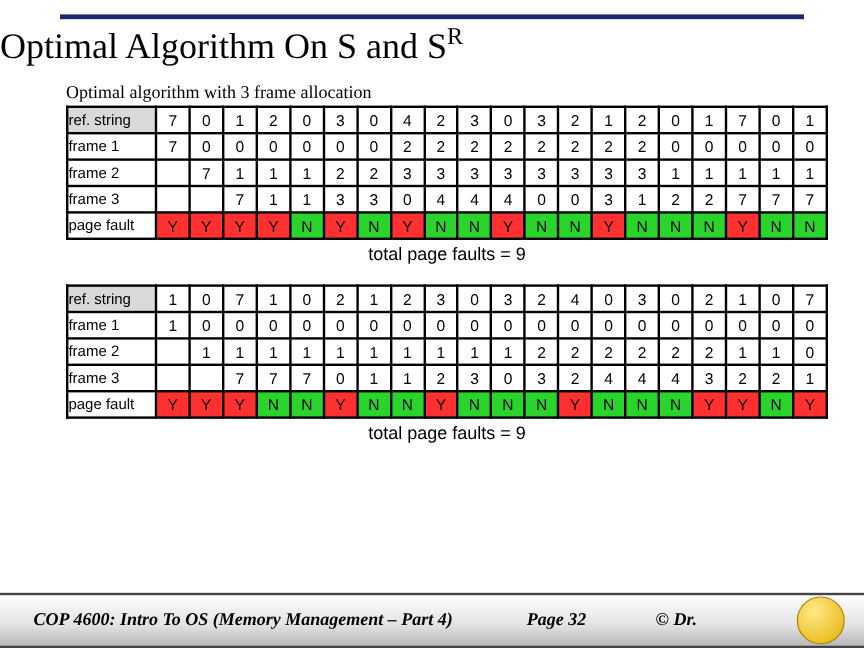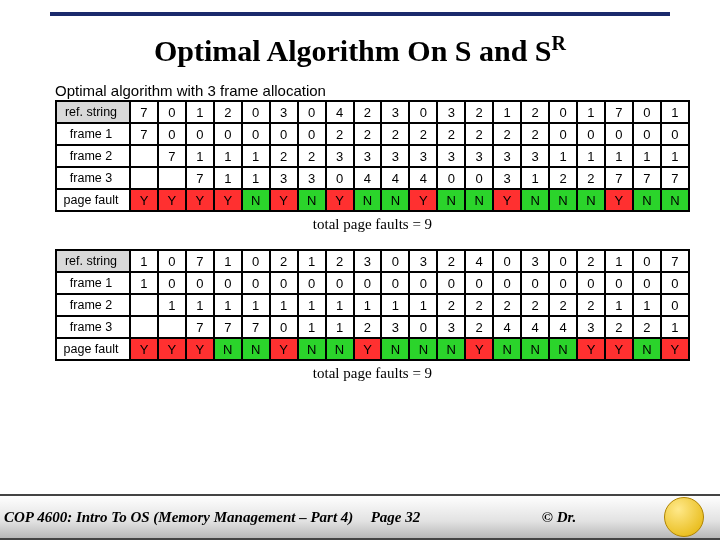--- a/index.html
+++ b/index.html
@@ -13,82 +13,82 @@
     position: relative;
     overflow: hidden;
   }
   .topline {
     border-top: 4px solid #1a2a6c;
     width: 620px;
     margin: 12px auto 0;
   }
   .title {
     font-size: 30px;
-    text-align: center;
-    margin: 16px 0 14px;
-    font-weight: bold;
+    text-align: left;
+    margin: 4px 0 14px;
+    font-weight: normal;
   }
   .title sup { font-size: 20px; }
   .block {
     margin: 0 30px 6px 55px;
   }
   .caption {
-    font-family: Liberation Sans, sans-serif;
+    font-family: Liberation Serif, serif;
     font-size: 15px;
     margin-bottom: 1px;
   }
   table.sim {
     border-collapse: collapse;
     width: 100%;
     table-layout: fixed;
   }
   table.sim td, table.sim th {
     border: 2px solid #000;
     text-align: center;
     font-family: "Comic Sans MS", cursive, sans-serif;
     font-size: 13px;
     height: 22px;
     padding: 0;
   }
   table.sim .rowlabel {
     width: 74px;
     font-family: "Comic Sans MS", cursive, sans-serif;
     font-size: 12.5px;
-    text-align: center;
+    text-align: left;
     padding-right: 4px;
   }
   table.sim .refhead {
     background: #d9d9d9;
   }
   .yn-Y { background: #ff3030; }
   .yn-N { background: #2bd42b; }
   .total {
-    font-family: Liberation Serif, serif;
+    font-family: Liberation Sans, sans-serif;
     font-size: 15px;
     text-align: center;
     margin: 4px 0 16px;
   }
   .footer {
     position: absolute;
     bottom: 0;
     left: 0;
     right: 0;
     height: 46px;
     background: linear-gradient(#fefefe, #e2e2e2 60%, #b8b8b8);
     border: 2px solid #444;
     border-left: none;
     border-right: none;
     display: flex;
     align-items: center;
     font-style: italic;
     font-weight: bold;
     font-size: 15px;
   }
-  .footer .course { flex: 1.5; padding-left: 4px; }
-  .footer .page { flex: 0.7; }
+  .footer .course { flex: 1.5; padding-left: 28px; }
+  .footer .page { flex: 0.7; text-align: center; }
   .footer .copy { flex: 0.5; text-align: left; }
   .footer .logo {
     width: 40px; height: 40px; border-radius: 50%;
     background: radial-gradient(circle at 35% 30%, #ffe98a, #e3b100);
     border: 1px solid #b08400;
     margin-right: 16px;
     display: flex; align-items: center; justify-content: center;
     color: #000; font-style: normal; font-weight: bold;
   }
 </style>

